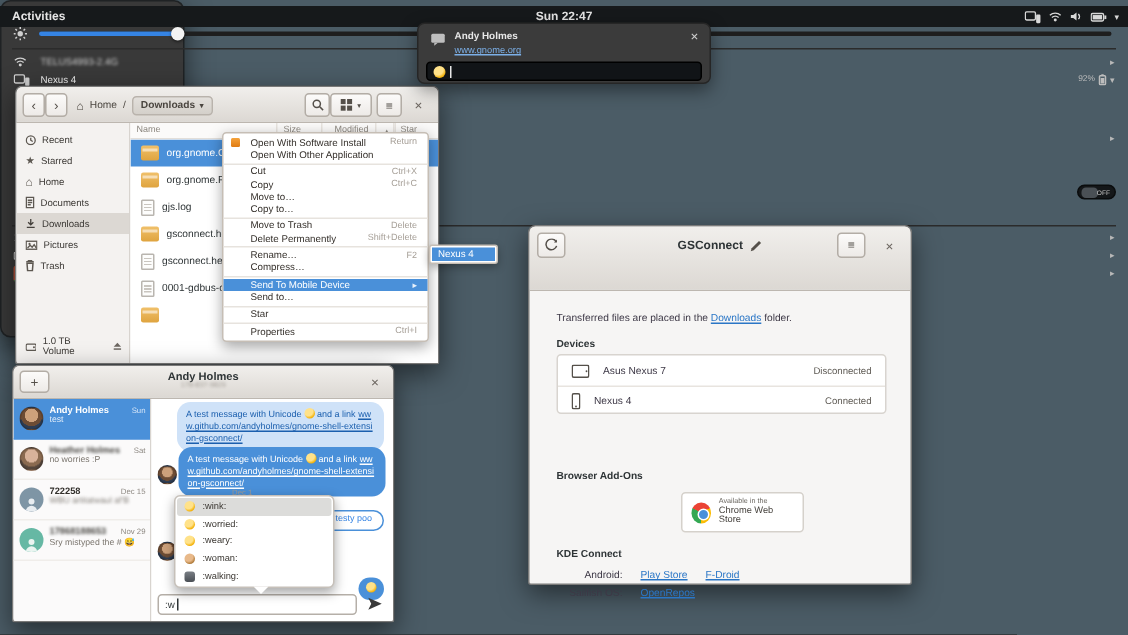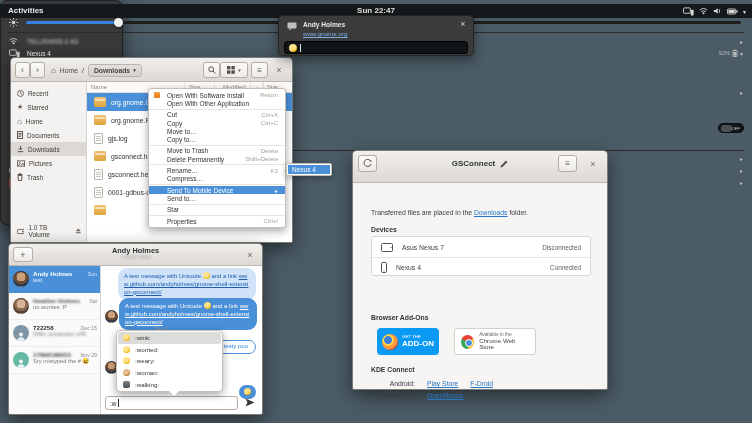--- a/index.html
+++ b/index.html
@@ -97,21 +97,21 @@
   .epop::after{content:"";position:absolute;left:52px;bottom:-5px;border:5px solid transparent;border-top-color:#fff;border-bottom:none}
   .e-row{height:11.6px;display:flex;align-items:center;gap:5px;padding:0 5px;font-size:6.2px;color:#3a3631;border-radius:2px}
   .e-row.hl{background:#dcdcda}
   .composer{position:absolute;left:4px;right:24px;bottom:4px;height:14px;background:#fff;border:1px solid #b5afa8;
     border-radius:3px;display:flex;align-items:center;padding:0 4px;font-size:6.5px;color:#2e3436}
   .caret-bar{display:inline-block;width:1px;height:8px;background:#2e3436;margin-left:1px}
   .send{position:absolute;right:7px;bottom:7px}
 
   
   #gsc{left:352px;top:150px;width:256px;height:240px;z-index:20}
-  #gsc .headerbar{height:32px}
+  #gsc .headerbar{height:43px}
   .g-title{position:absolute;left:0;right:0;top:0;height:25px;display:flex;align-items:center;justify-content:center;gap:5px;pointer-events:none}
   .g-body{position:absolute;left:0;top:25px;right:0;bottom:0;font-size:6.8px;color:#3d3846}
   .g-intro{position:absolute;left:18px;top:33px}
   .g-link{color:#2a76c6;text-decoration:underline}
   .g-h{position:absolute;left:18px;font-weight:bold;color:#2e3436}
   .g-card{position:absolute;left:18px;top:60px;width:220px;height:40px;background:#fff;border:1px solid #d8d4cf;border-radius:3px}
   .g-dev{height:20px;display:flex;align-items:center;padding:0 9px;gap:9px}
   .g-dev + .g-dev{border-top:1px solid #e8e4df}
   .g-dev .st{margin-left:auto;font-size:6.4px;color:#5f5b55}
   .badge-ff{position:absolute;left:24px;top:152px;width:62px;height:27px;background:#0b9af3;border-radius:4px;
@@ -540,27 +540,20 @@
         <div class="g-dev">
           <svg width="6" height="11" viewBox="0 0 6 11">
               <rect x="0.5" y="0.5" width="5" height="10" rx="1" fill="none" stroke="#55504a"></rect>
               <circle cx="3" cy="9" r="0.6" fill="#55504a"></circle>
             </svg>
           <span>Nexus 4</span>
           <span class="st">Connected</span>
         </div>
       </div>
       <div class="g-h" style="top:138px">Browser Add-Ons</div>
-      <div class="badge-ff">
-        <span class="ff-logo"></span>
-        <span class="stack">
-            <span style="font-size:4.4px">GET THE</span>
-            <span style="font-size:8px;font-weight:bold">ADD-ON</span>
-          </span>
-      </div>
       <div class="badge-ch">
         <span class="ch-logo"></span>
         <span class="stack">
             <span style="font-size:4.8px;color:#6c6862">Available in the</span>
             <span style="font-size:6.2px;color:#45413c">Chrome Web Store</span>
           </span>
       </div>
       <div class="g-h" style="top:190px">KDE Connect</div>
       <div class="g-row" style="top:204px">
         <span class="g-lbl">Android:</span>

